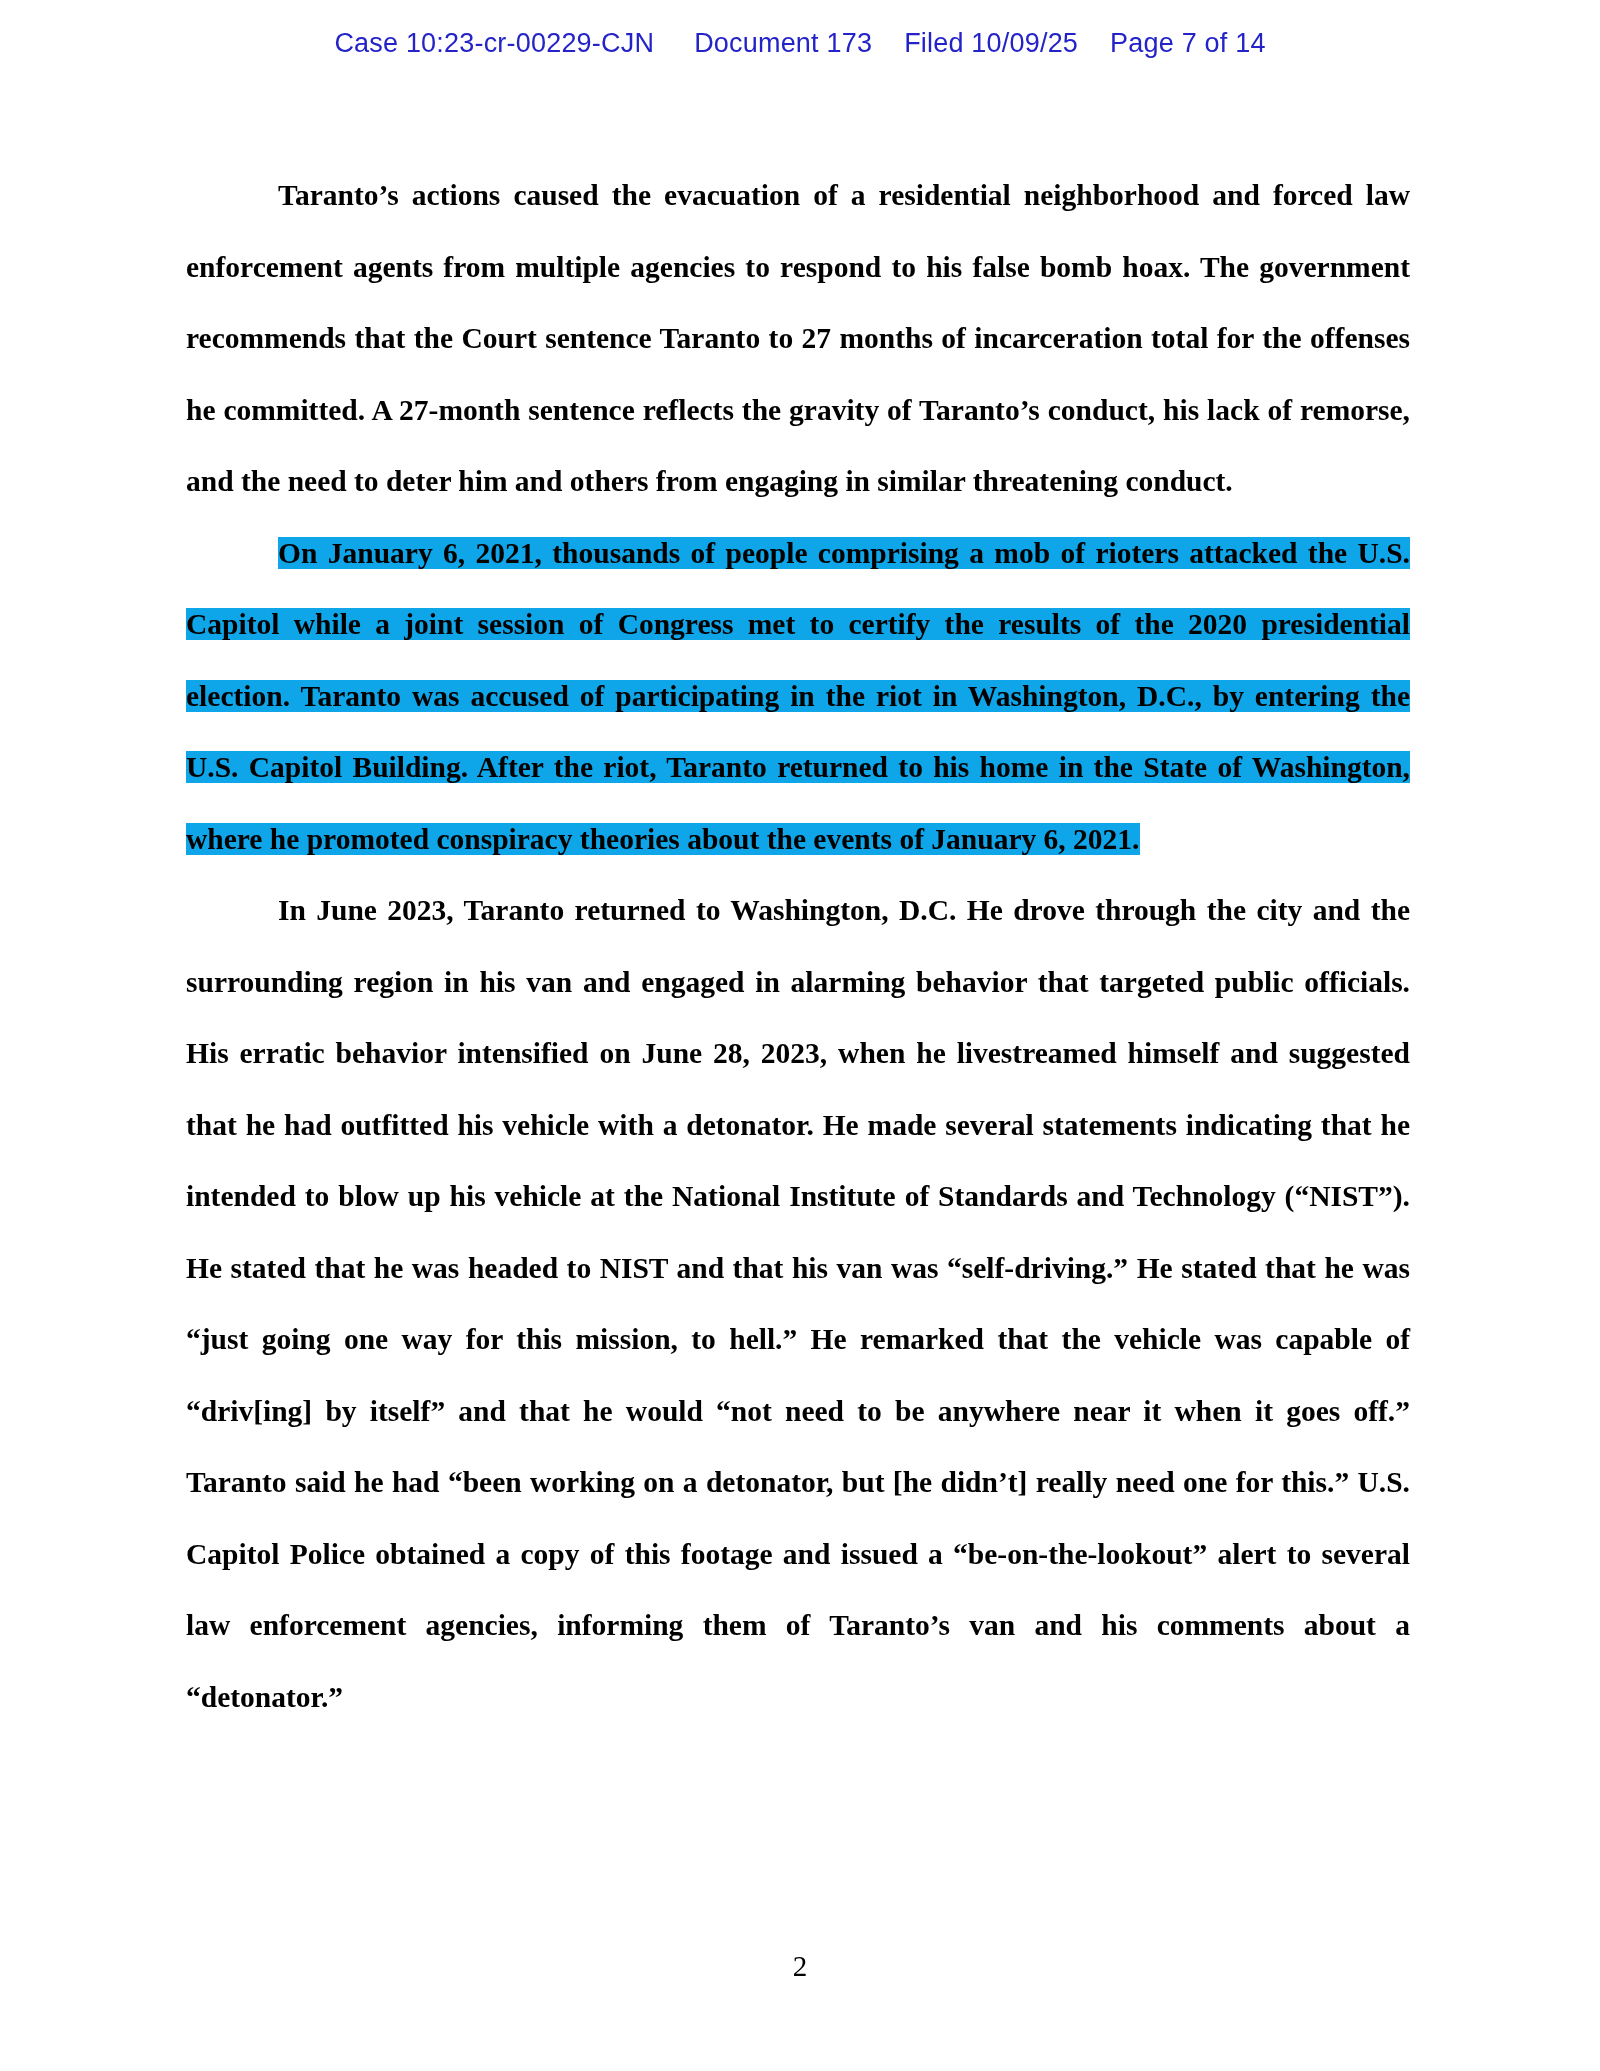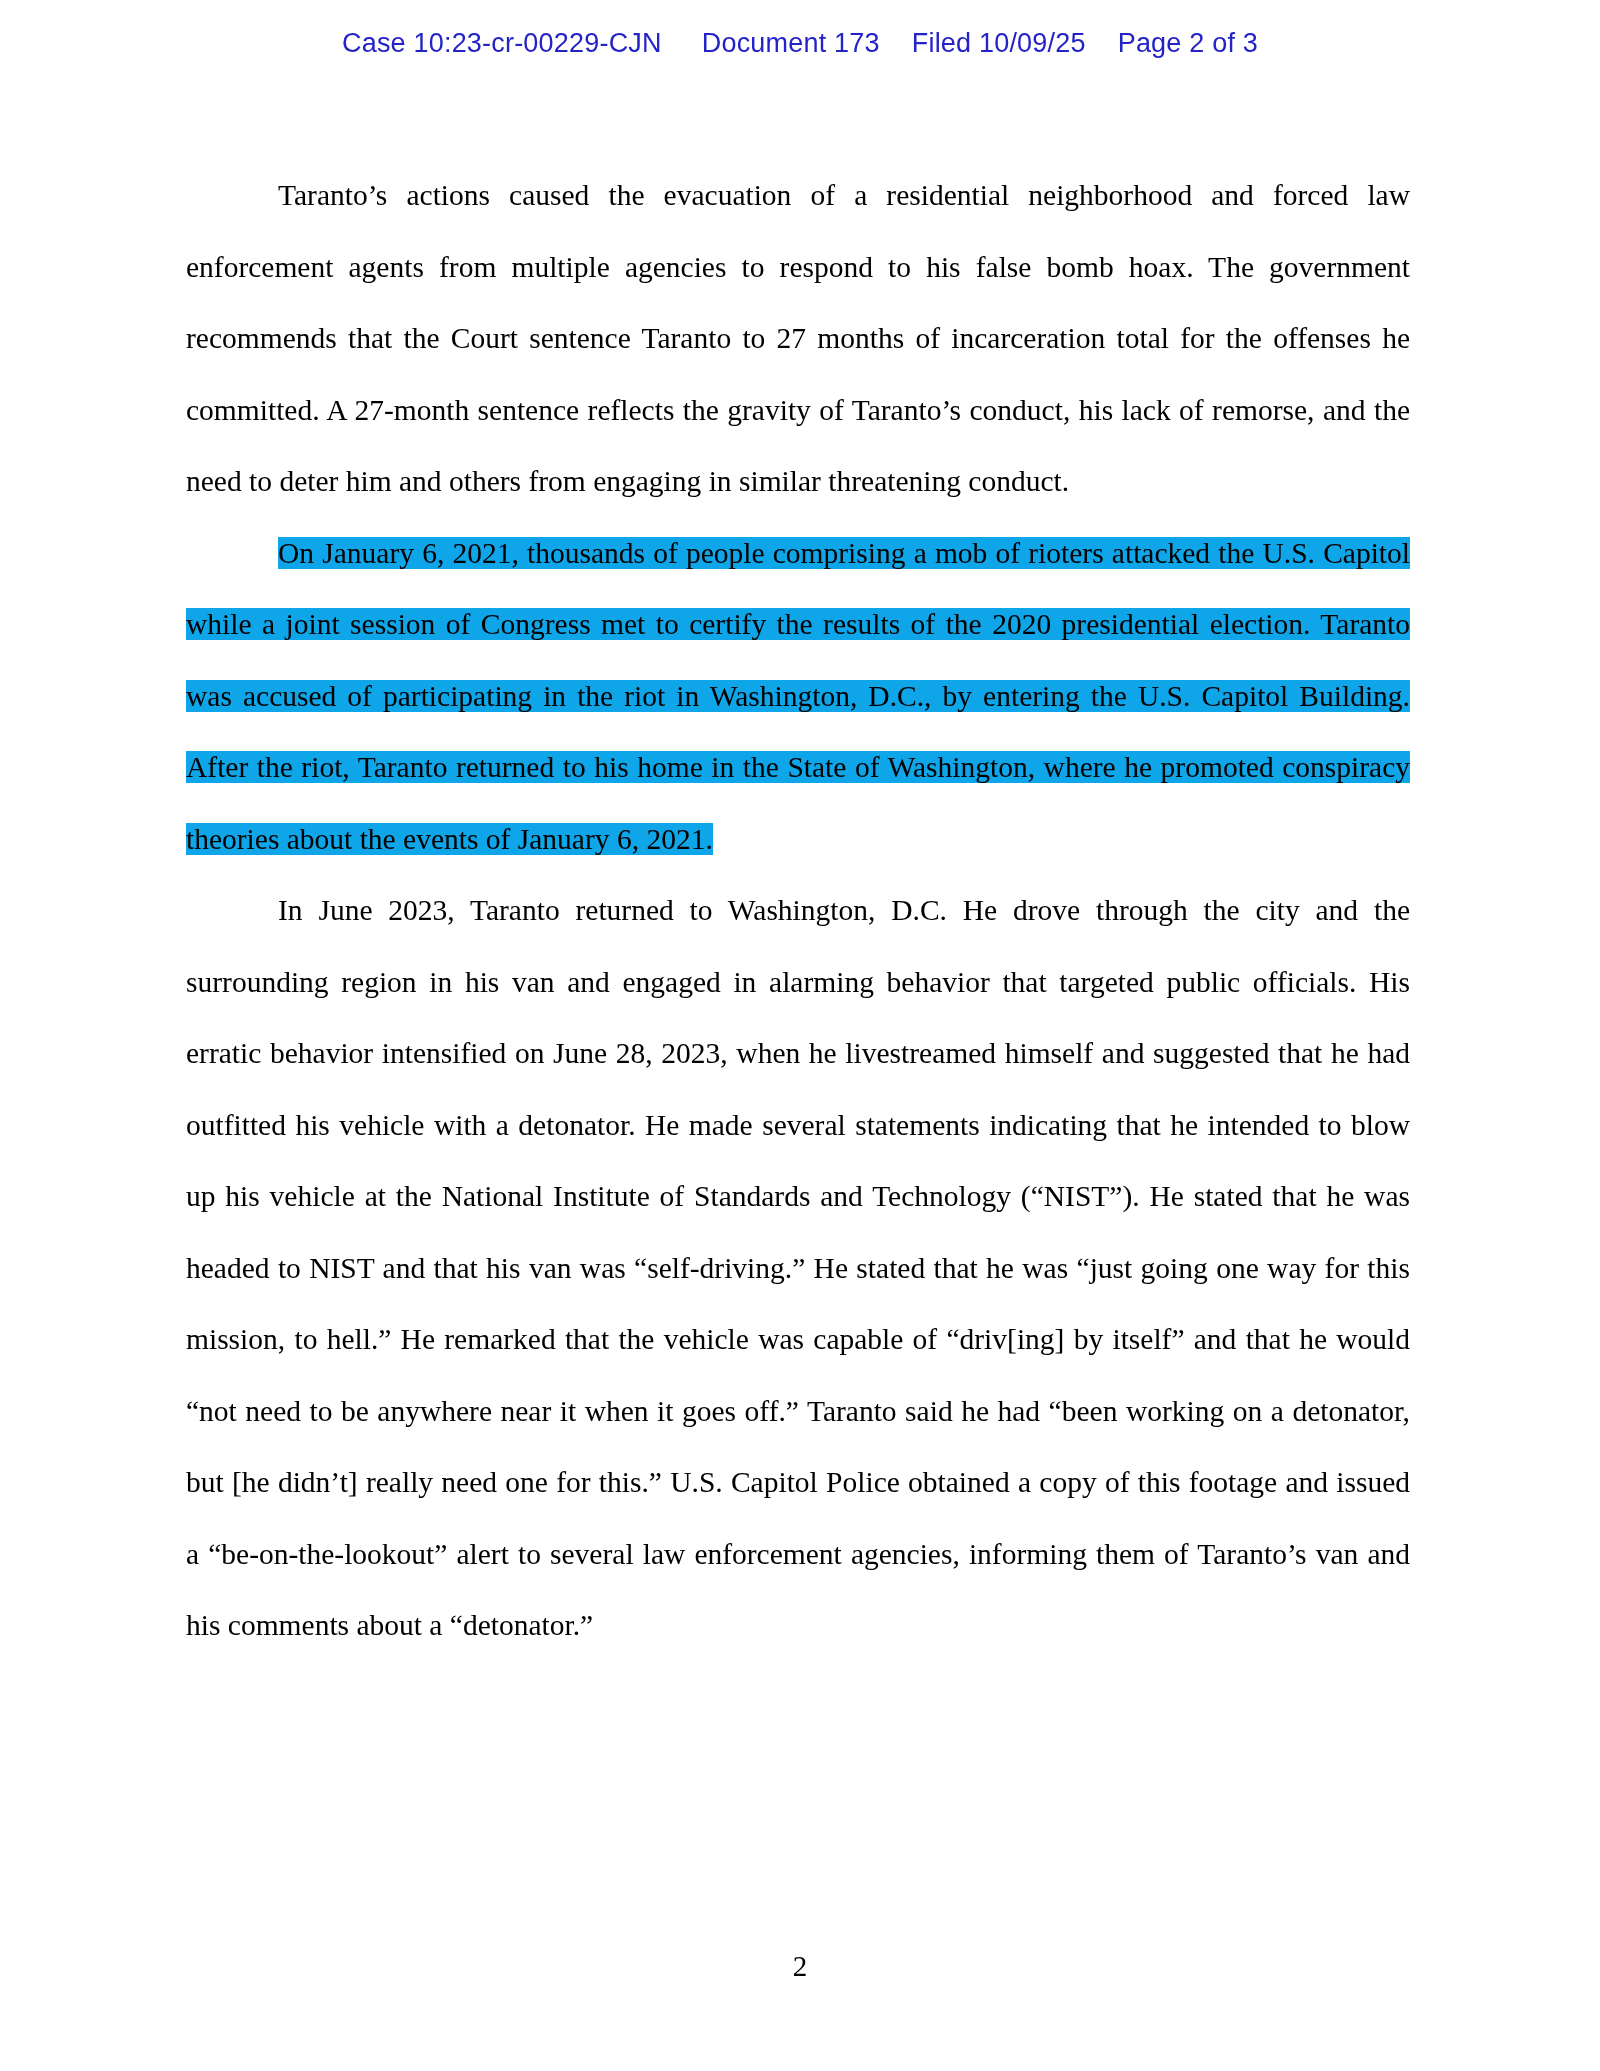--- a/index.html
+++ b/index.html
@@ -42,20 +42,21 @@
     width: 1228px;
   }
   p.para {
     margin: 0 4px 0 0;
     font-size: 29.5px;
     line-height: 71.5px;
     text-align: justify;
     text-indent: 92px;
     text-justify: inter-word;
     hyphens: none;
+    font-weight: bold;
   }
   .section-heading {
     margin: 17px 0 12px 0;
     font-size: 29.5px;
     line-height: 71.5px;
     font-weight: bold;
     display: flex;
   }
   .section-heading .num {
     width: 46px;
@@ -82,21 +83,21 @@
     font-size: 29px;
     font-family: "Liberation Serif", serif;
   }
 </style>
 </head>
 <body>
 
 <div class="page">
 
   <div class="ecf-header">
-    <span>Case 10:23-cr-00229-CJN</span><span class="ecf-gap-lg"></span><span>Document 173</span><span class="ecf-gap-md"></span><span>Filed 10/09/25</span><span class="ecf-gap-md"></span><span>Page 2 of 3</span>
+    <span>Case 10:23-cr-00229-CJN</span><span class="ecf-gap-lg"></span><span>Document 173</span><span class="ecf-gap-md"></span><span>Filed 10/09/25</span><span class="ecf-gap-md"></span><span>Page 7 of 14</span>
   </div>
 
   <div class="body-area">
 
     <p class="para">Taranto’s actions caused the evacuation of a residential neighborhood and forced law enforcement agents from multiple agencies to respond to his false bomb hoax. The government recommends that the Court sentence Taranto to 27 months of incarceration total for the offenses he committed. A 27-month sentence reflects the gravity of Taranto’s conduct, his lack of remorse, and the need to deter him and others from engaging in similar threatening conduct.</p>
 
 
     <p class="para highlighted"><span class="hl">On January 6, 2021, thousands of people comprising a mob of rioters attacked the U.S. Capitol while a joint session of Congress met to certify the results of the 2020 presidential election. Taranto was accused of participating in the riot in Washington, D.C., by entering the U.S. Capitol Building. After the riot, Taranto returned to his home in the State of Washington, where he promoted conspiracy theories about the events of January 6, 2021.</span></p>
 
     <p class="para">In June 2023, Taranto returned to Washington, D.C. He drove through the city and the surrounding region in his van and engaged in alarming behavior that targeted public officials. His erratic behavior intensified on June 28, 2023, when he livestreamed himself and suggested that he had outfitted his vehicle with a detonator. He made several statements indicating that he intended to blow up his vehicle at the National Institute of Standards and Technology (“NIST”). He stated that he was headed to NIST and that his van was “self-driving.” He stated that he was “just going one way for this mission, to hell.” He remarked that the vehicle was capable of “driv[ing] by itself” and that he would “not need to be anywhere near it when it goes off.” Taranto said he had “been working on a detonator, but [he didn’t] really need one for this.” U.S. Capitol Police obtained a copy of this footage and issued a “be-on-the-lookout” alert to several law enforcement agencies, informing them of Taranto’s van and his comments about a “detonator.”</p>

